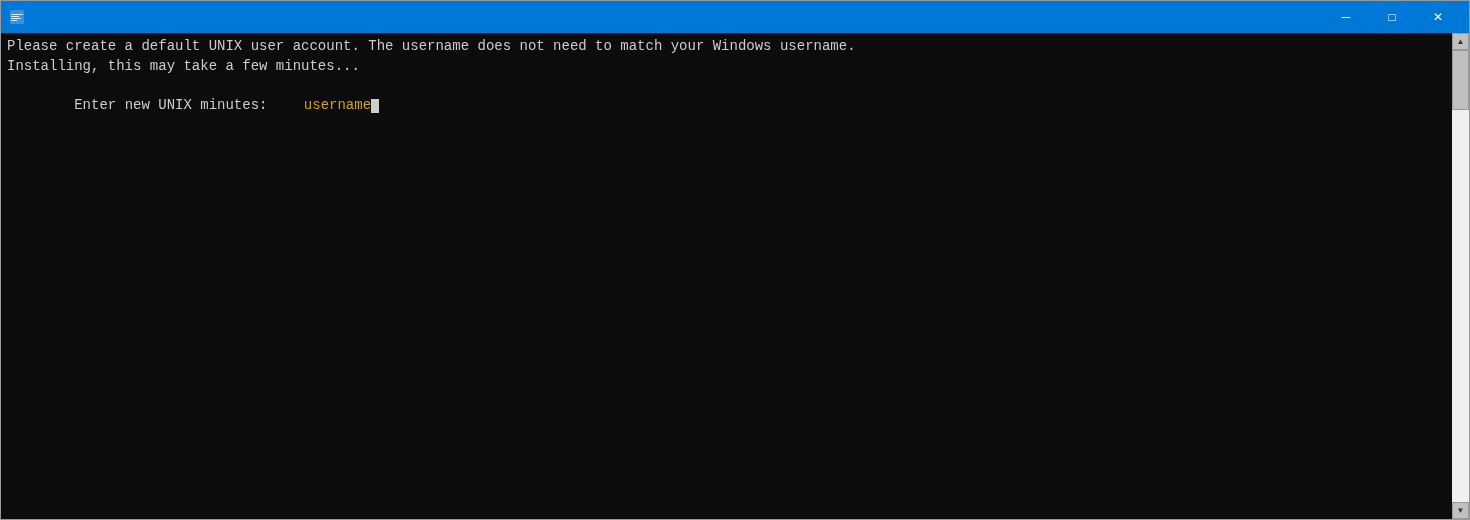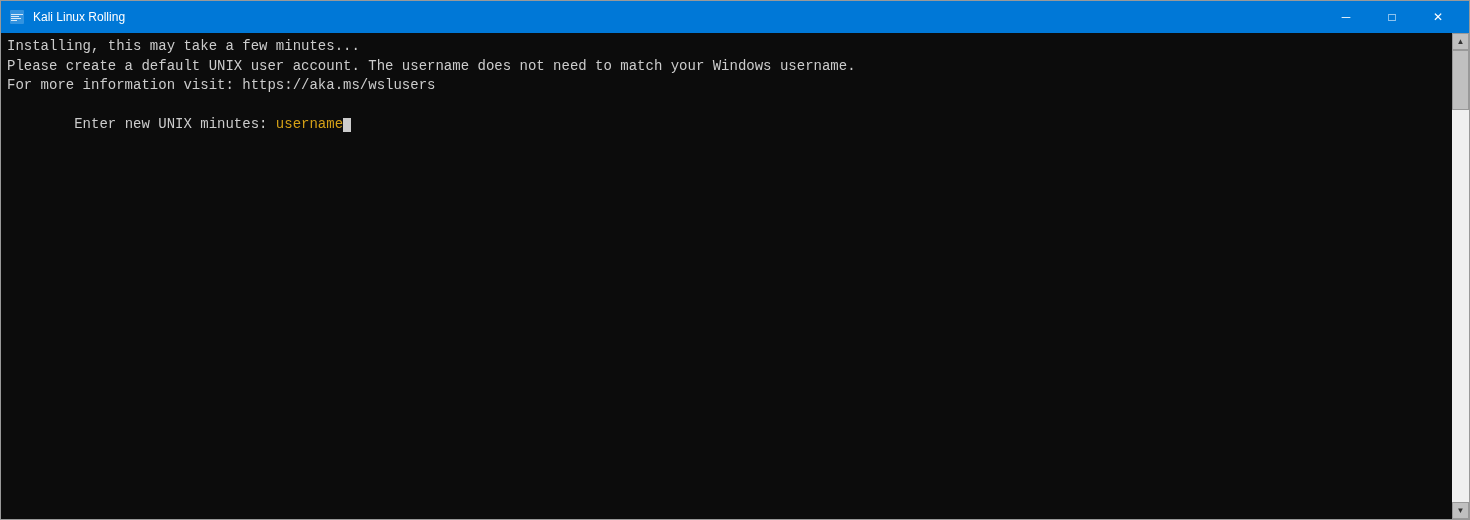--- a/index.html
+++ b/index.html
@@ -89,20 +89,21 @@
       line-height: 1.4;
       white-space: pre;
     }
 
     .text-white {
       color: #cccccc;
     }
 
     .text-yellow {
       color: #d4a017;
+      margin-left: 28px;
     }
 
     .scrollbar {
       width: 17px;
       background: #f0f0f0;
       display: flex;
       flex-direction: column;
       align-items: center;
       flex-shrink: 0;
     }
@@ -159,34 +160,32 @@
   <div class="title-bar">
     <div class="title-bar-icon">
       <svg width="16" height="16" viewBox="0 0 16 16">
         <rect x="1" y="1" width="14" height="14" rx="1" fill="white" opacity="0.2"></rect>
         <rect x="2" y="5" width="12" height="1" fill="white" opacity="0.8"></rect>
         <rect x="2" y="7" width="8" height="1" fill="white" opacity="0.8"></rect>
         <rect x="2" y="9" width="10" height="1" fill="white" opacity="0.8"></rect>
         <rect x="2" y="11" width="6" height="1" fill="white" opacity="0.8"></rect>
       </svg>
     </div>
-    <span class="title-bar-title">Kali Linux Rolling</span>
     <div class="title-bar-controls">
       <button class="title-bar-btn">─</button>
       <button class="title-bar-btn">□</button>
       <button class="title-bar-btn close-btn">✕</button>
     </div>
   </div>
 
   <div class="window-body">
 
     <div class="terminal">
+      <div class="terminal-line text-white">Please create a default UNIX user account. The username does not need to match your Windows username.</div>
       <div class="terminal-line text-white">Installing, this may take a few minutes...</div>
-      <div class="terminal-line text-white">Please create a default UNIX user account. The username does not need to match your Windows username.</div>
-      <div class="terminal-line text-white">For more information visit: https://aka.ms/wslusers</div>
       <div class="terminal-line">
         <span class="text-white">Enter new UNIX minutes: </span><span class="text-yellow">username</span><span class="cursor"></span>
       </div>
     </div>
 
     <div class="scrollbar">
       <div class="scrollbar-arrow">▲</div>
       <div class="scrollbar-track">
         <div class="scrollbar-thumb"></div>
       </div>

